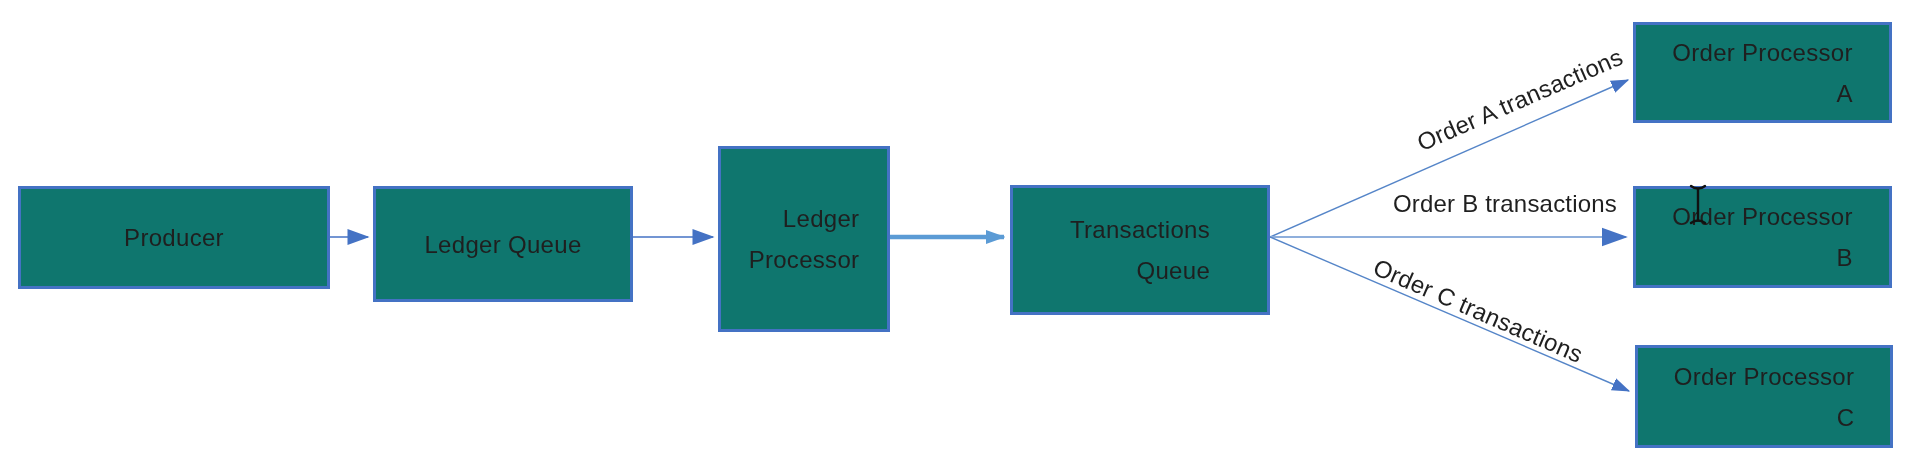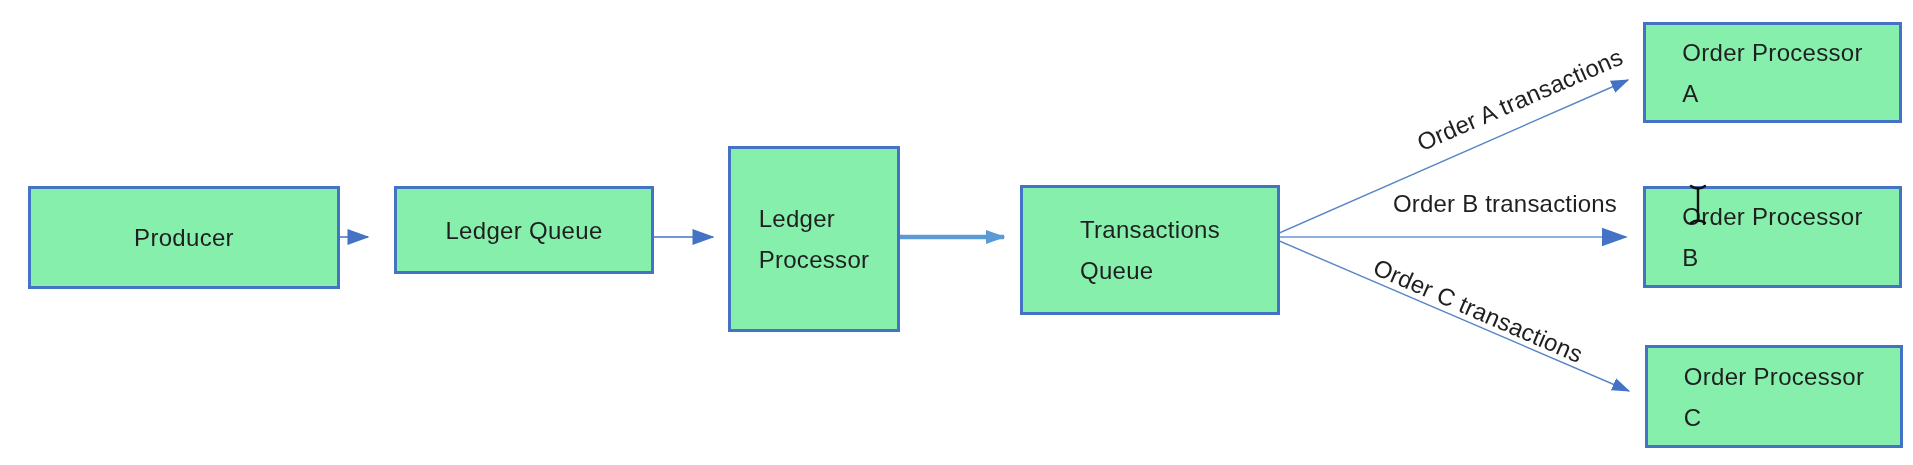--- a/index.html
+++ b/index.html
@@ -20,34 +20,33 @@
     position:relative;
     width:1913px;
     height:465px;
     background:var(--background);
     overflow:hidden;
   }
   .node{
     position:absolute;
     box-sizing:border-box;
     border:3px solid var(--box-border);
-    background:#86efac;
+    background:#0f766e;
     display:flex;
     align-items:center;
     justify-content:center;
-    text-align:left;
+    text-align:right;
     color:var(--text);
     font-size:24px;
     letter-spacing:0.3px;
     line-height:41px;
     white-space:pre-line;
-    margin-left:10px;
   }
   #node-producer           {left:18px;   top:186px; width:312px; height:103px;}
-  #node-ledger-queue       {left:384px;  top:186px; width:260px; height:88px;}
+  #node-ledger-queue       {left:373px;  top:186px; width:260px; height:116px;}
   #node-ledger-processor   {left:718px;  top:146px; width:172px; height:186px;}
   #node-transactions-queue {left:1010px; top:185px; width:260px; height:130px;}
   #node-order-processor-a  {left:1633px; top:22px;  width:259px; height:101px;}
   #node-order-processor-b  {left:1633px; top:186px; width:259px; height:102px;}
   #node-order-processor-c  {left:1635px; top:345px; width:258px; height:103px;}
 
   #edges{
     position:absolute;
     left:0; top:0;
     width:1913px;

